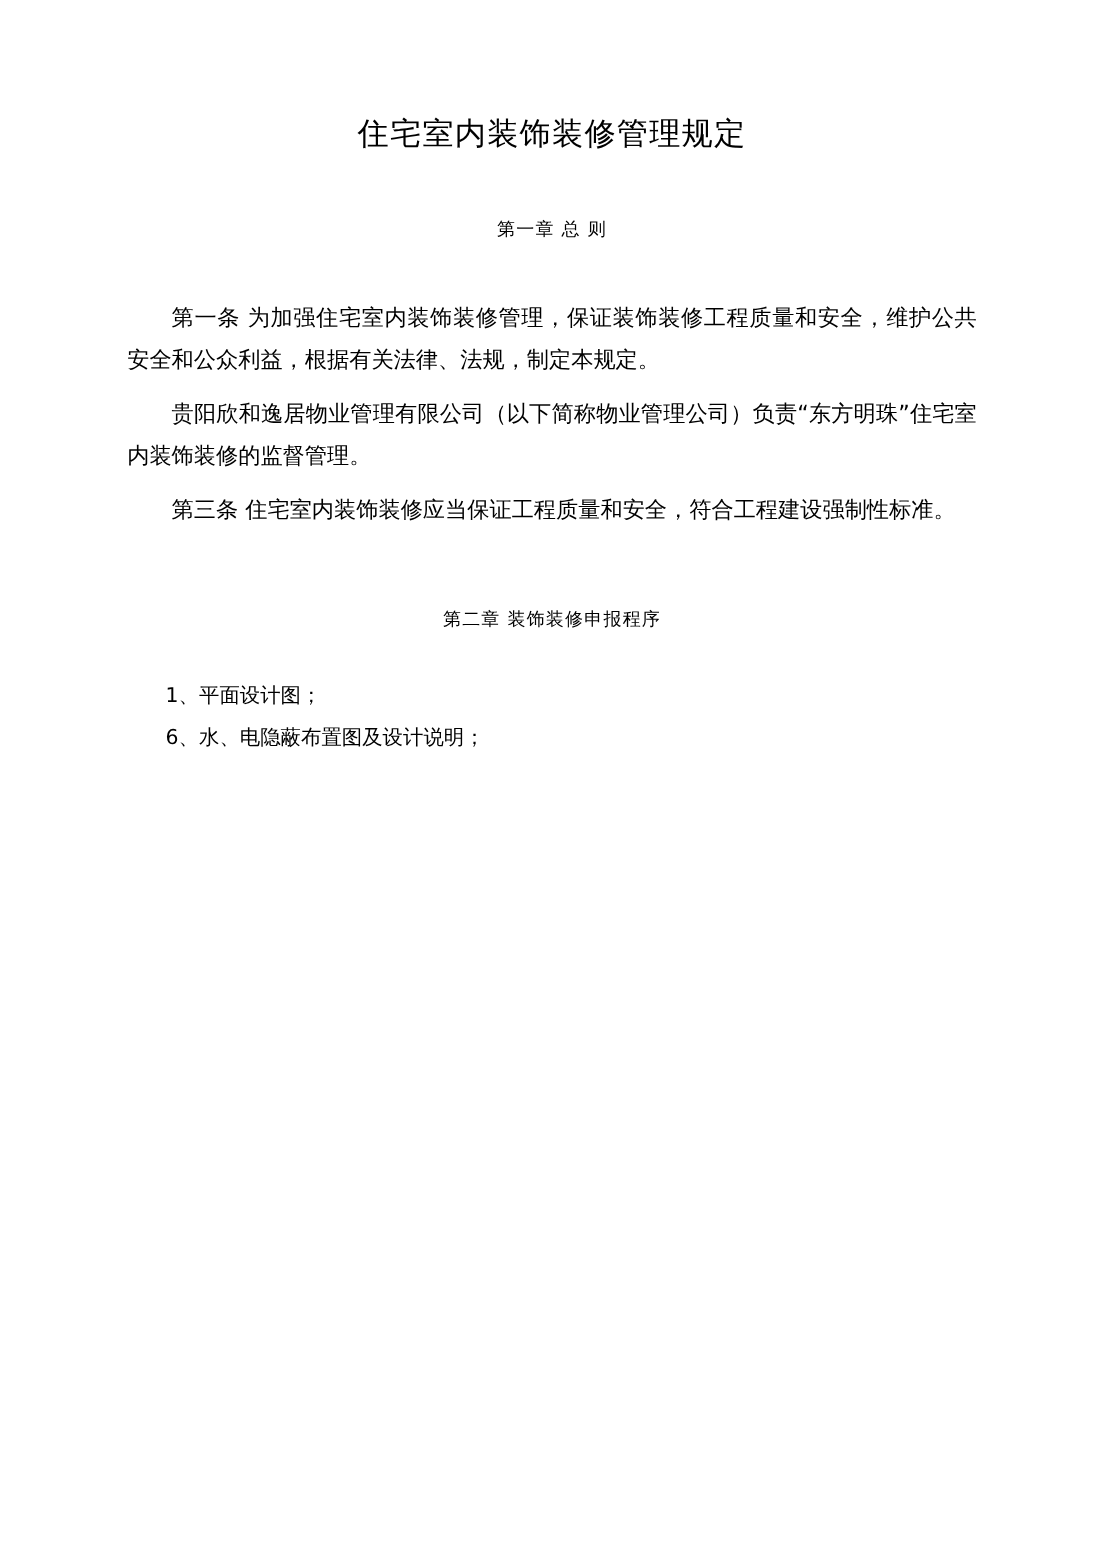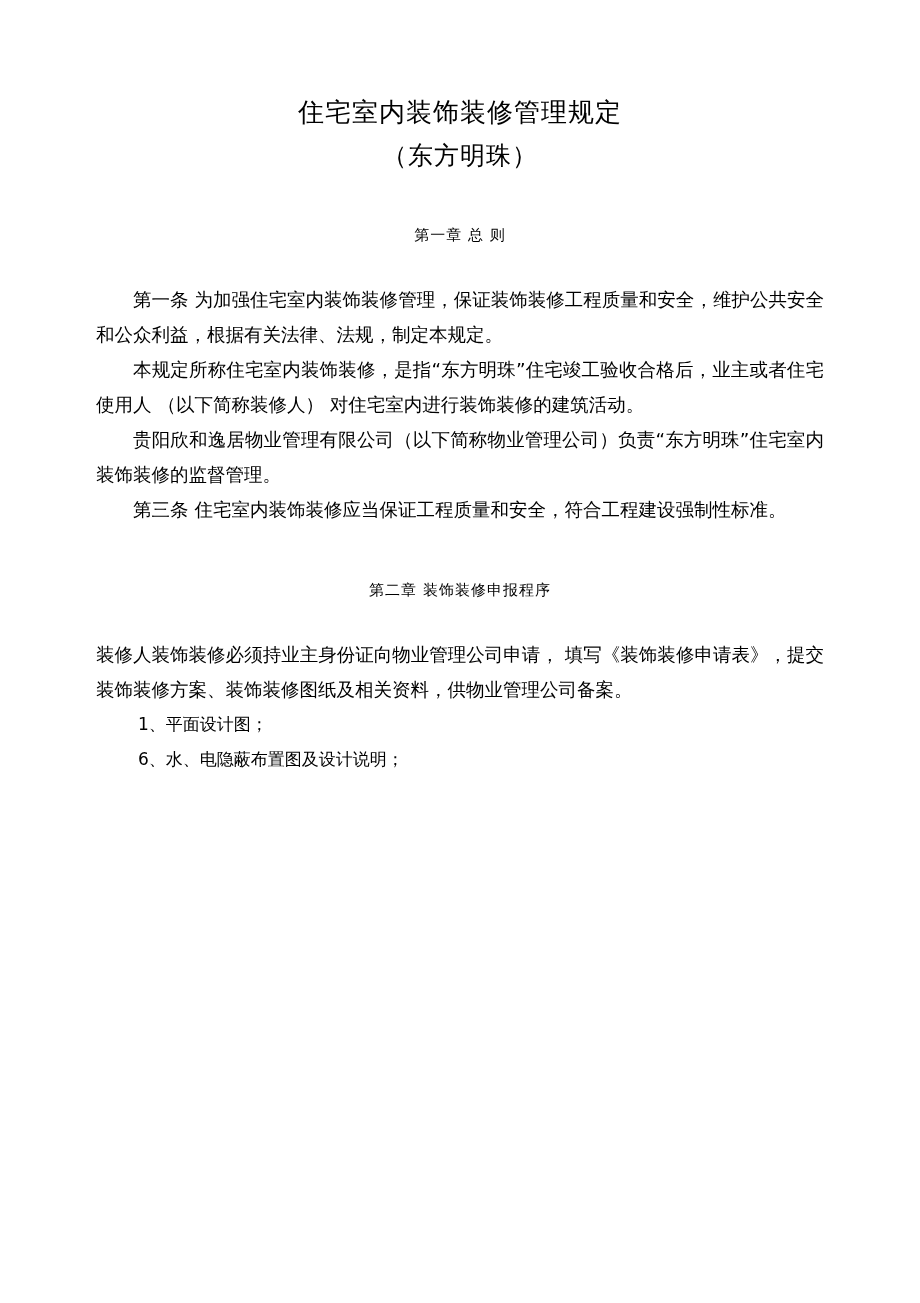--- a/index.html
+++ b/index.html
@@ -45,50 +45,47 @@
     letter-spacing: 1px;
     margin: 0;
   }
   .ch1 { padding-top: 42px; }
   .ch2 { padding-top: 46px; }
   .para {
     font-size: 18.5px;
     line-height: 35px;
     text-align: justify;
     text-justify: inter-ideograph;
-    margin: 0;
+    margin: 10px;
   }
   .indent { text-indent: 37px; }
   .noindent { text-indent: 0; }
   .blk-1 { padding-top: 30px; }
   .list-item {
     font-size: 17px;
     line-height: 35px;
     text-indent: 42px;
     margin: 0;
   }
 </style>
 </head>
 <body>
 
 <div class="page">
 
   <h1 class="doc-title">住宅室内装饰装修管理规定</h1>
-  <div class="doc-subtitle">（东方明珠）</div>
 
   <div class="chapter-heading ch1">第一章 总 则</div>
 
   <div class="blk-1">
     <p class="para indent">第一条 为加强住宅室内装饰装修管理，保证装饰装修工程质量和安全，维护公共安全和公众利益，根据有关法律、法规，制定本规定。</p>
-    <p class="para indent">本规定所称住宅室内装饰装修，是指“东方明珠”住宅竣工验收合格后，业主或者住宅使用人 （以下简称装修人） 对住宅室内进行装饰装修的建筑活动。</p>
     <p class="para indent">贵阳欣和逸居物业管理有限公司（以下简称物业管理公司）负责“东方明珠”住宅室内装饰装修的监督管理。</p>
     <p class="para indent">第三条 住宅室内装饰装修应当保证工程质量和安全，符合工程建设强制性标准。</p>
   </div>
 
   <div class="chapter-heading ch2">第二章 装饰装修申报程序</div>
 
   <div class="blk-1">
-    <p class="para noindent">装修人装饰装修必须持业主身份证向物业管理公司申请， 填写《装饰装修申请表》，提交装饰装修方案、装饰装修图纸及相关资料，供物业管理公司备案。</p>
     <p class="list-item">1、平面设计图；</p>
     <p class="list-item">6、水、电隐蔽布置图及设计说明；</p>
   </div>
 
 </div>
 
 </body></html>

